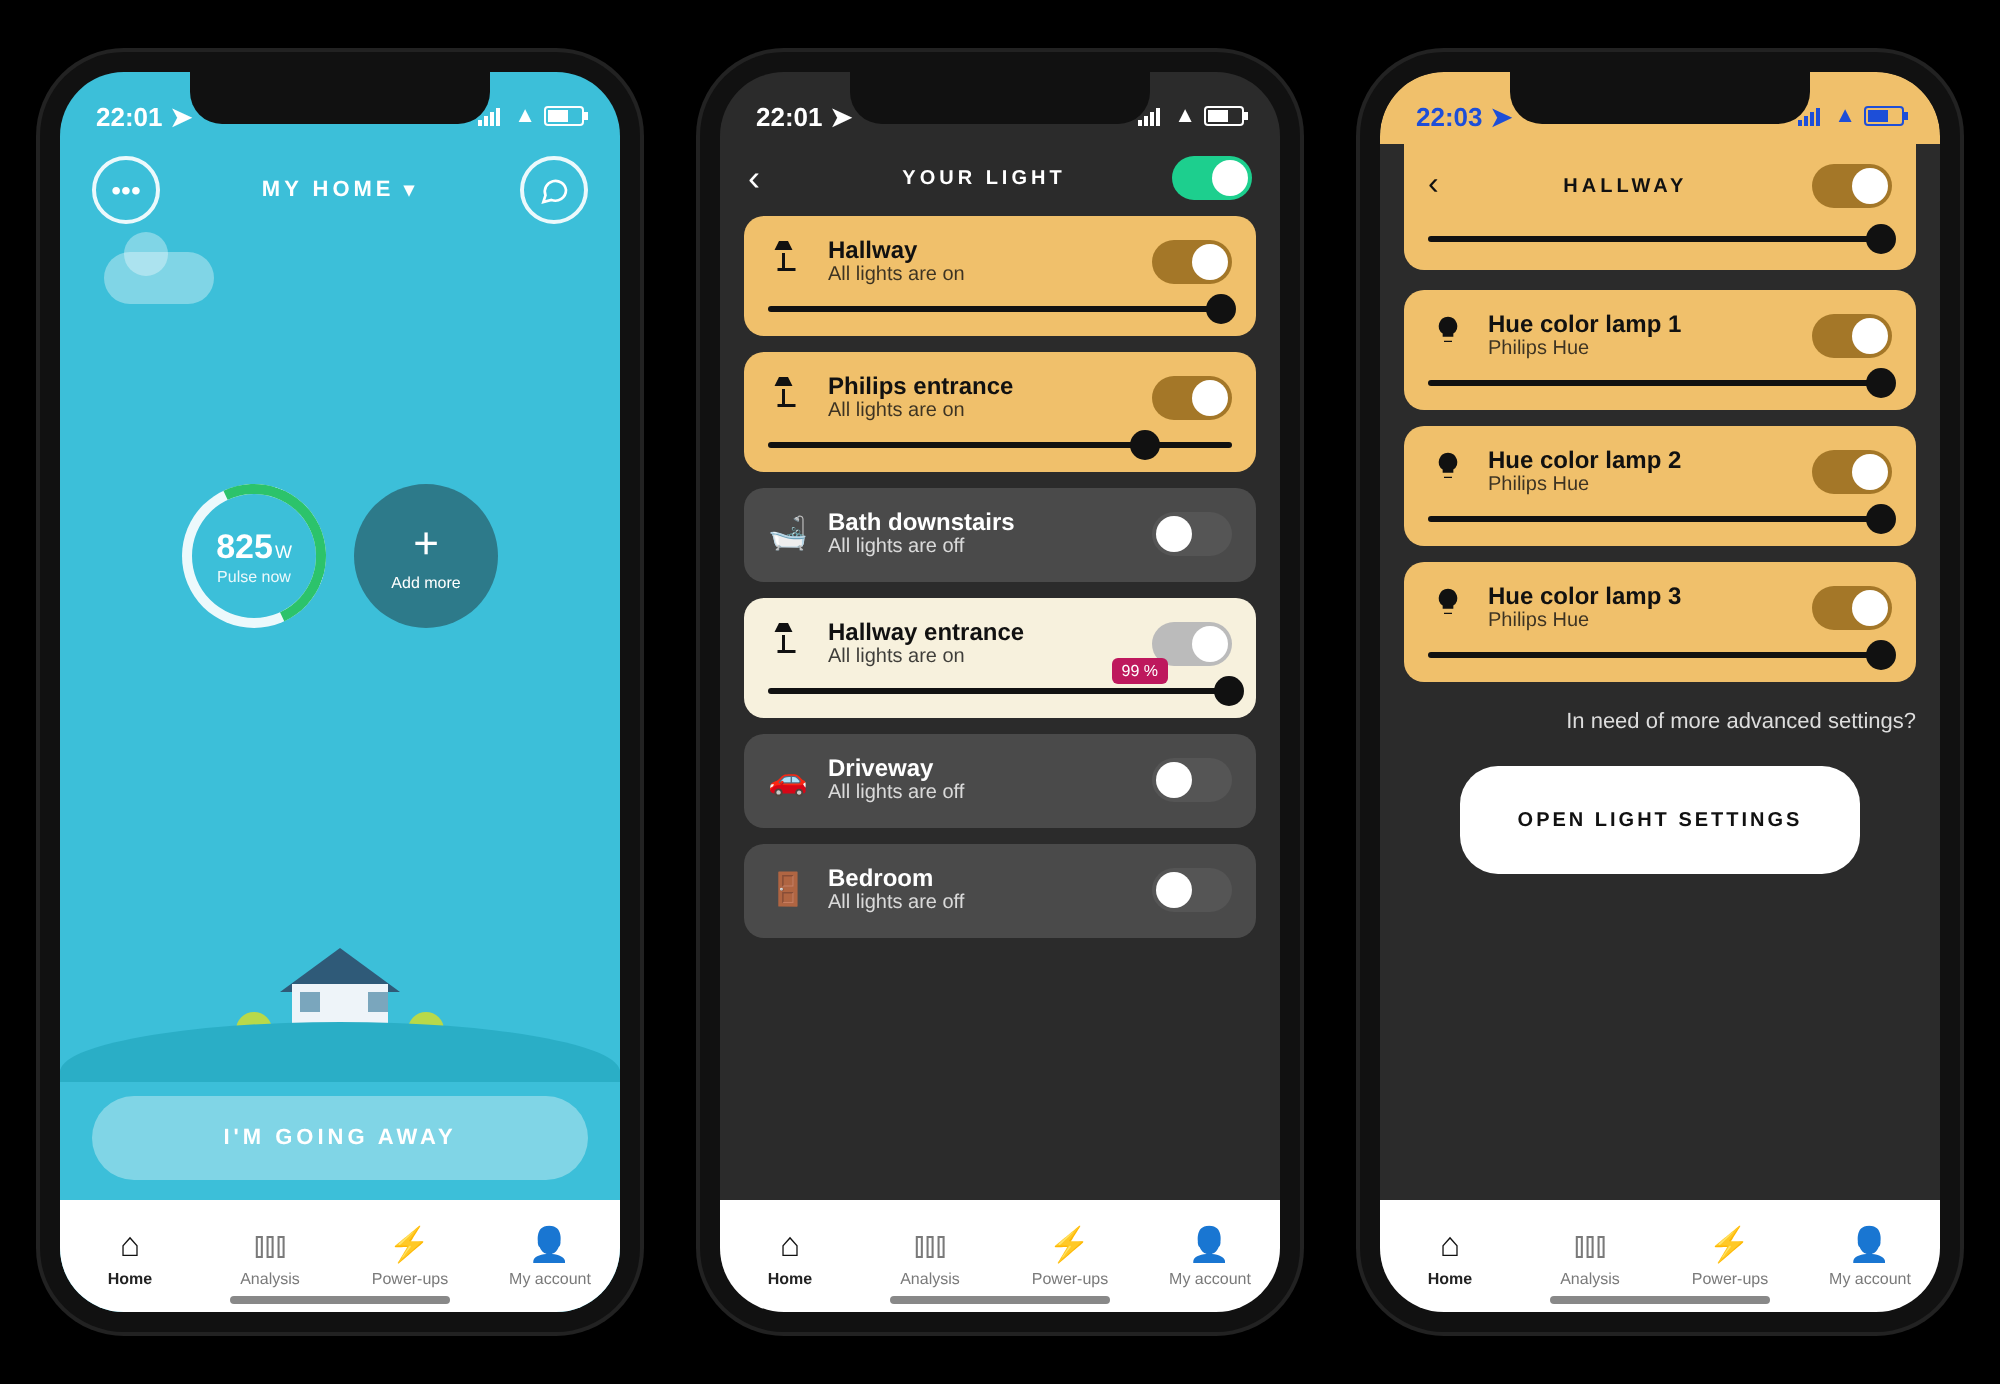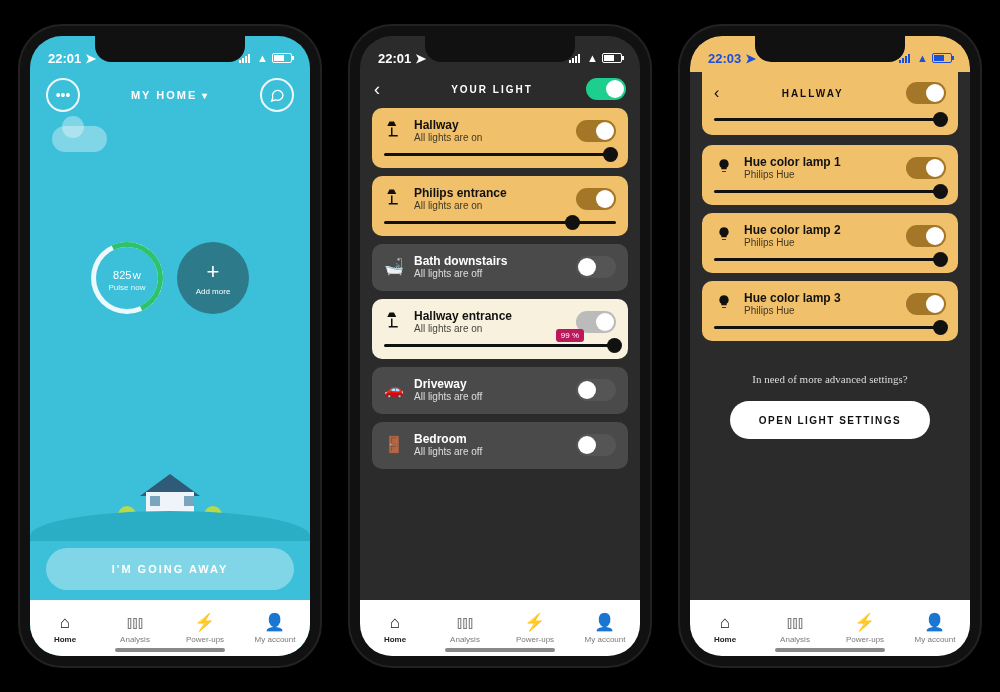--- a/index.html
+++ b/index.html
@@ -88,21 +88,21 @@
     background:#3cbfd9;
     border:5px solid rgba(255,255,255,.9);
     position:relative;
   }
   .ring::before{
     content:"";position:absolute;inset:-5px;border-radius:50%;
     border:5px solid transparent;
     border-top-color:#2cc36b;border-right-color:#2cc36b;
     transform:rotate(20deg);
   }
-  .ring .big{ font-size:11px;font-weight:400;}
+  .ring .big{ font-size:17px;font-weight:700;}
   .ring .unit{font-size:9px;font-weight:400;margin-left:1px}
   .ring .sub{ font-size:8px; opacity:.9;}
   .disc{ color:#fff;}
   .disc.orange{ background:#e6a531;}
   .disc.teal{ background:#2d7a8a;}
   .disc .glyph{ font-size:22px; line-height:1;}
   .disc .sub{ font-size:8px; margin-top:4px;}
   .ground{
     position:absolute;left:0;right:0;bottom:115px;height:30px;
     background:#2aaec6;
@@ -195,23 +195,23 @@
     background:#be185d;color:#fff;font-size:8px;padding:2px 5px;border-radius:3px;
   }
   
   .hero{
     margin:0 12px 10px;padding:10px 12px 14px;border-radius:10px;background:#f0c06b;color:#111;
   }
   .hero .row{display:flex;align-items:center;justify-content:space-between;}
   .hero .ttl{font-size:10px;letter-spacing:2px;font-weight:700;}
   .hero .back2{font-size:16px;color:#111;}
   .hero .slider{ margin-top:14px;}
-  .advq{font-size:11px;text-align:center;margin:24px 0 8px;color:#ddd;font-family:Liberation Serif, serif;}
+  .advq{font-size:11px;text-align:right;margin:6px 0 8px;color:#ddd;}
   .openbtn{
-    margin:0 auto;width:200px;height:38px;border-radius:19px;background:#fff;color:#111;
+    margin:0 auto;width:200px;height:54px;border-radius:19px;background:#fff;color:#111;
     display:flex;align-items:center;justify-content:center;
     font-size:10px;letter-spacing:1.5px;font-weight:700;
   }
 
   .sig{display:inline-block;width:14px;height:10px;position:relative;}
   .sig i{position:absolute;bottom:0;width:2px;background:currentColor;}
   .sig i:nth-child(1){left:0;height:3px;} .sig i:nth-child(2){left:3px;height:5px;}
   .sig i:nth-child(3){left:6px;height:7px;} .sig i:nth-child(4){left:9px;height:9px;}
   .batt{display:inline-block;width:20px;height:10px;border:1px solid currentColor;border-radius:2px;position:relative;}
   .batt::after{content:"";position:absolute;right:-3px;top:2px;width:2px;height:4px;background:currentColor;}

